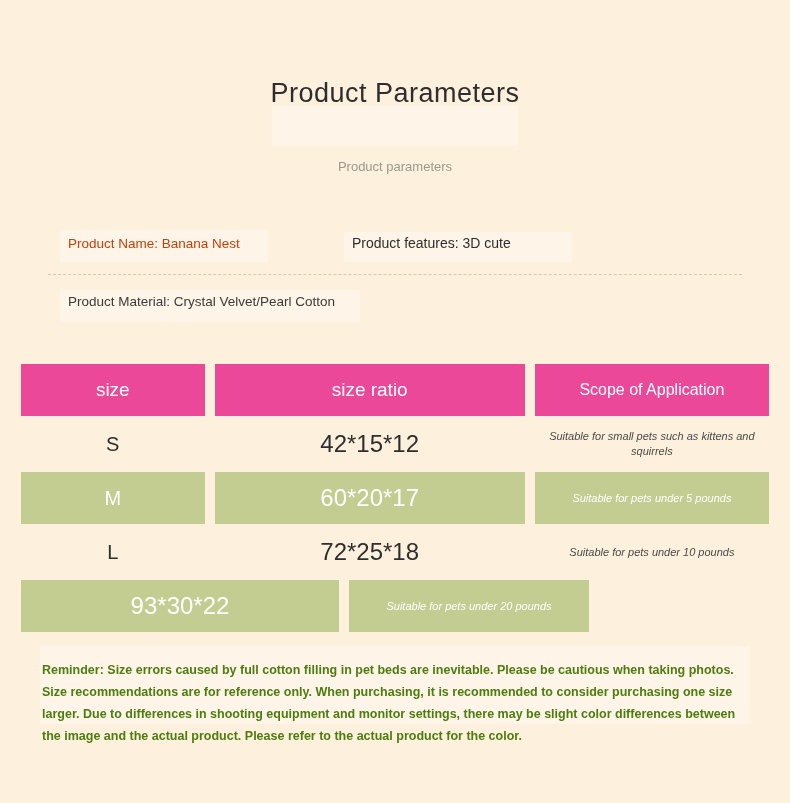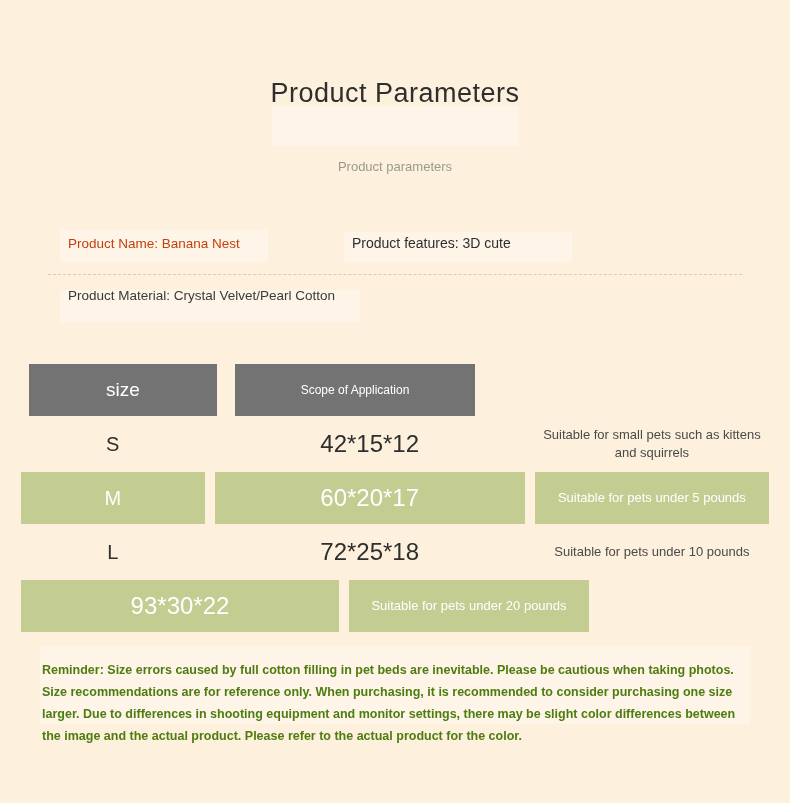--- a/index.html
+++ b/index.html
@@ -56,41 +56,40 @@
   .divider {
     position: absolute;
     top: 274px;
     left: 48px;
     width: 694px;
     border-top: 1px dashed #ddc9ad;
     height: 0;
   }
   .info-material {
     position: absolute;
-    top: 288px;
+    top: 294px;
     left: 68px;
     font-size: 13.5px;
     color: #3a3a3a;
   }
 
   .table {
     position: absolute;
     top: 364px;
     left: 21px;
     width: 748px;
   }
   .trow {
     display: flex;
     width: 748px;
     margin-bottom: 2px;
   }
   .trow.head .cell {
-    background: #737373;
+    background: #ec4899;
     color: #ffffff;
-    margin-left: 8px;
   }
   .trow.odd .cell {
     background: transparent;
     color: #2e2e2e;
   }
   .trow.even .cell {
     background: #c3cc91;
     color: #ffffff;
   }
   .cell {
@@ -113,31 +112,32 @@
   }
   .c-scope {
     width: 240px;
     height: 52px;
   }
   .trow.head .c-size,
   .trow.head .c-ratio {
     font-size: 19px;
   }
   .trow.head .c-scope {
-    font-size: 12px;
+    font-size: 16px;
   }
   .trow.body .c-size {
     font-size: 20px;
   }
   .trow.body .c-ratio {
     font-size: 24px;
   }
   .trow.body .c-scope {
-    font-size: 13px;
+    font-size: 11px;
     line-height: 1.35;
+    font-style: italic;
   }
   .trow.odd .c-scope {
     color: #4a4a4a;
   }
 
   .reminder {
     position: absolute;
     top: 660px;
     left: 42px;
     width: 706px;
@@ -171,20 +171,21 @@
   <div class="info-feature">Product features: 3D cute</div>
 
   <div class="divider"></div>
 
   <div class="info-material">Product Material: Crystal Velvet/Pearl Cotton</div>
 
   <div class="table">
 
     <div class="trow head">
       <div class="cell c-size">size</div>
+      <div class="cell c-ratio">size ratio</div>
       <div class="cell c-scope">Scope of Application</div>
     </div>
 
     <div class="trow body odd">
       <div class="cell c-size">S</div>
       <div class="cell c-ratio">42*15*12</div>
       <div class="cell c-scope">Suitable for small pets such as kittens and squirrels</div>
     </div>
 
     <div class="trow body even">

